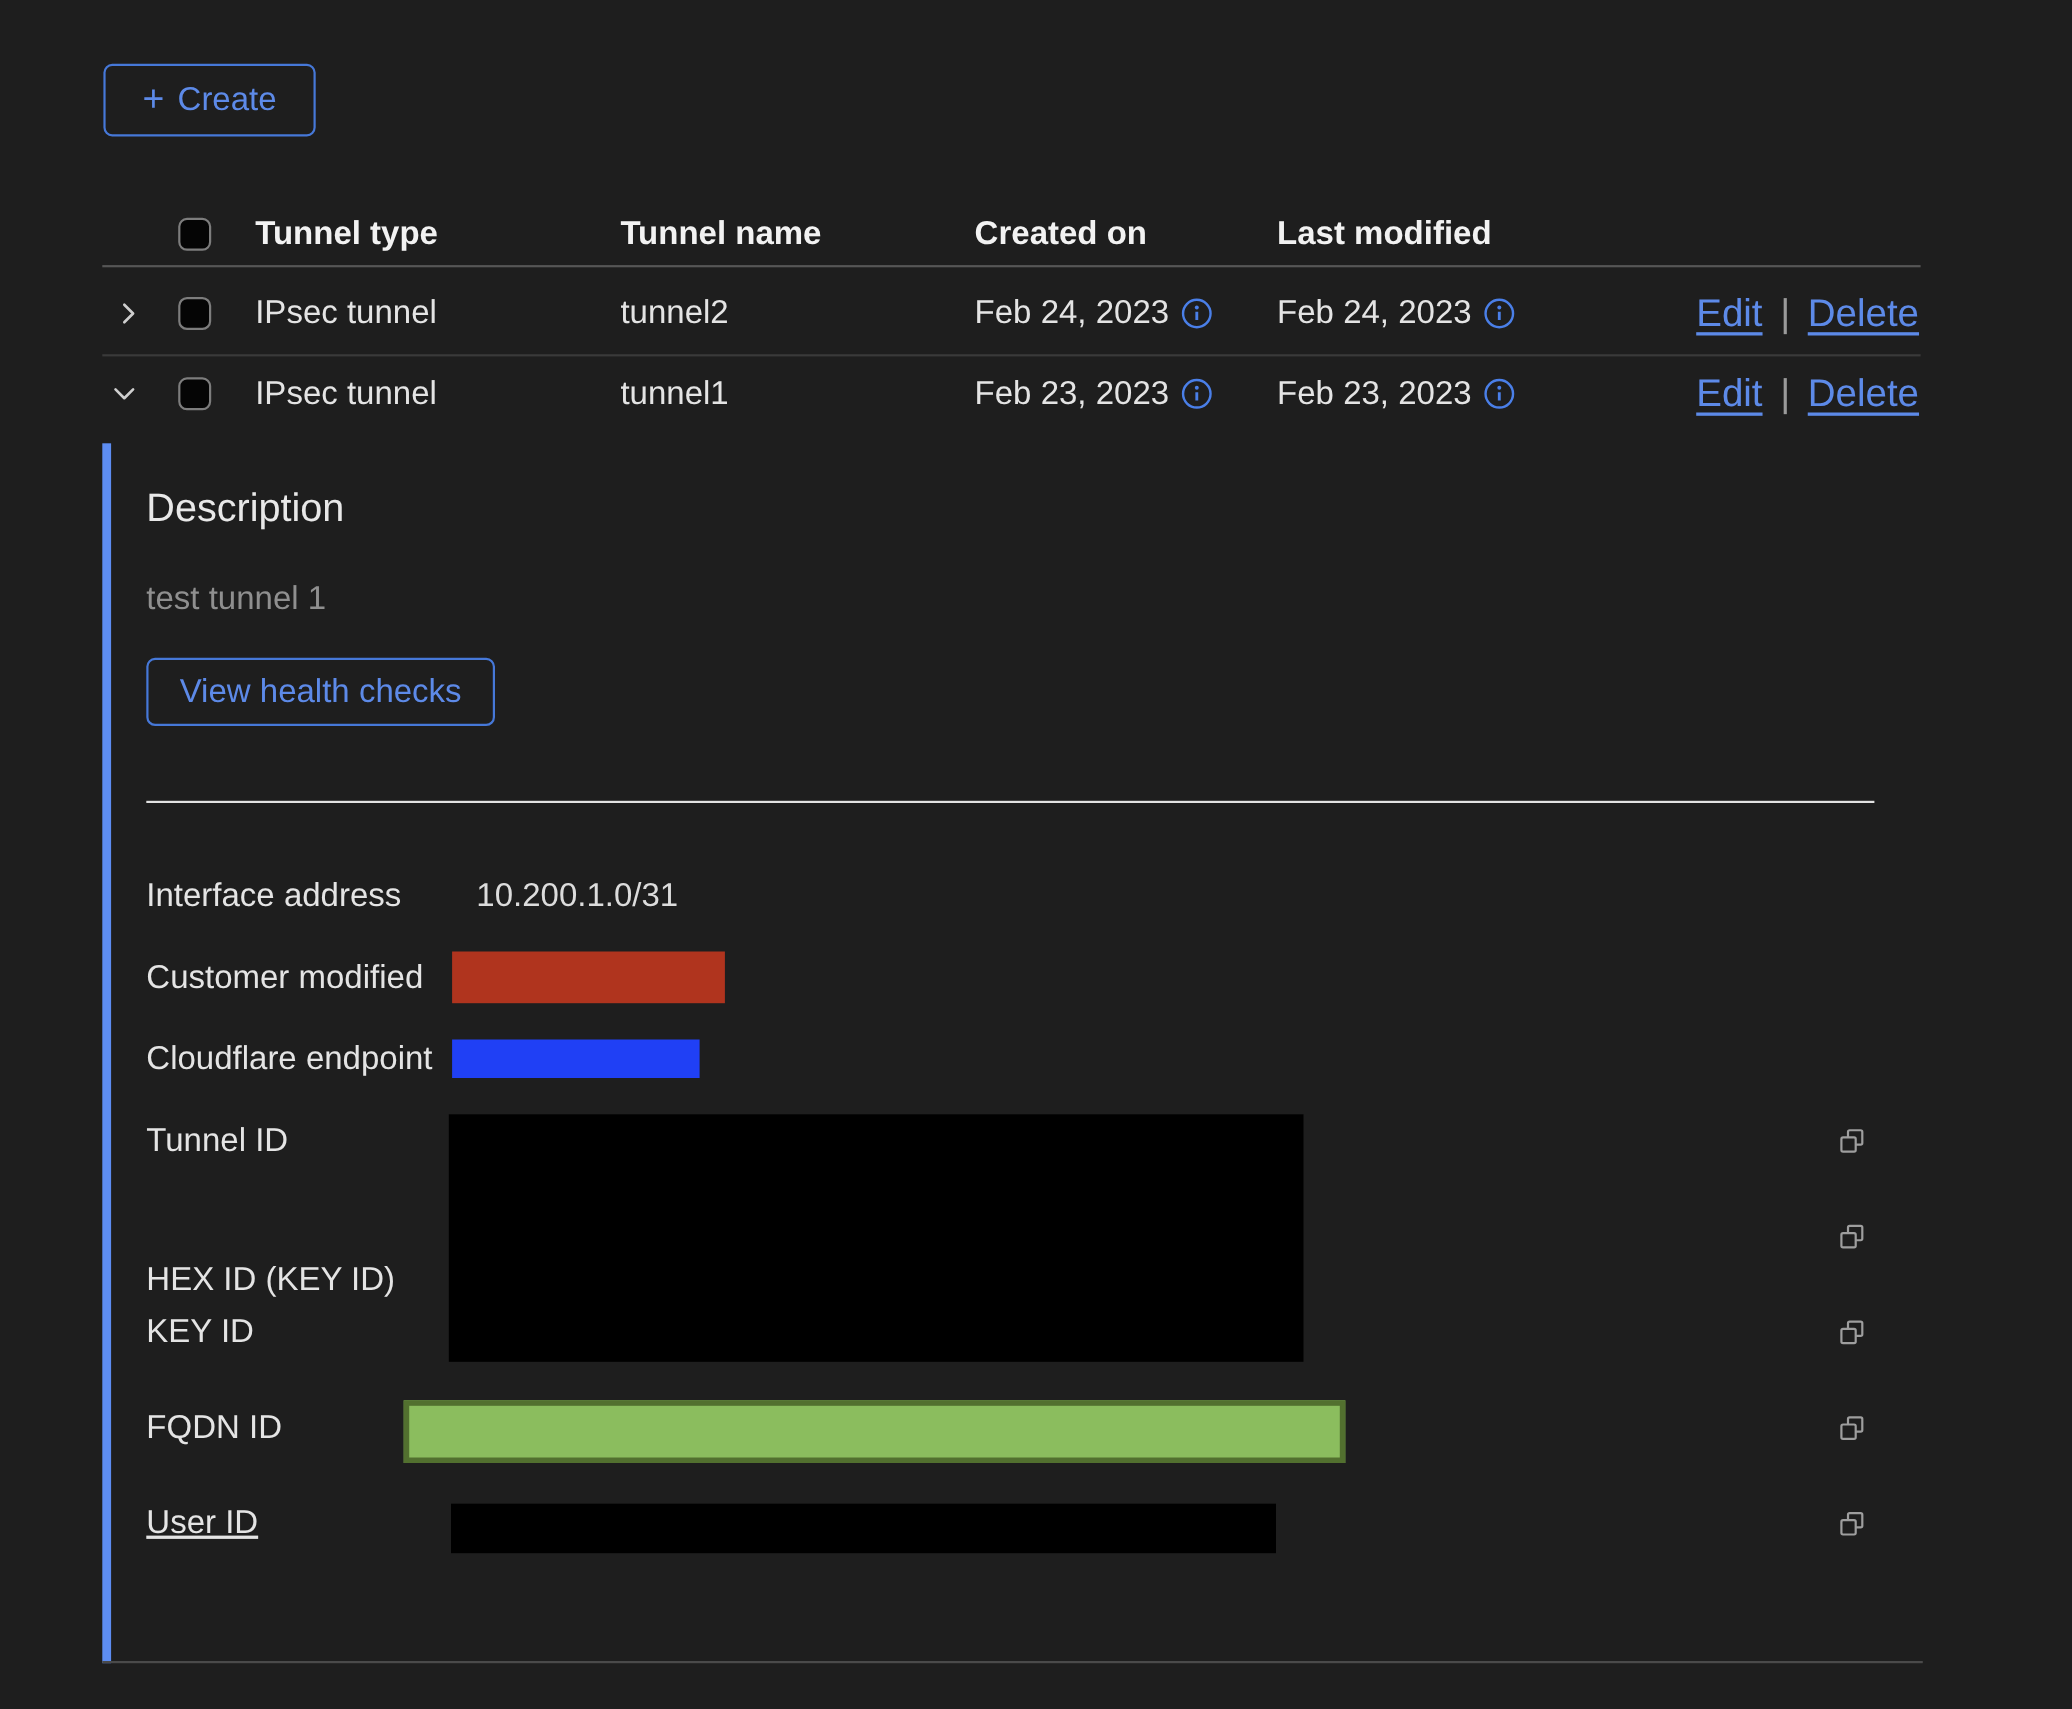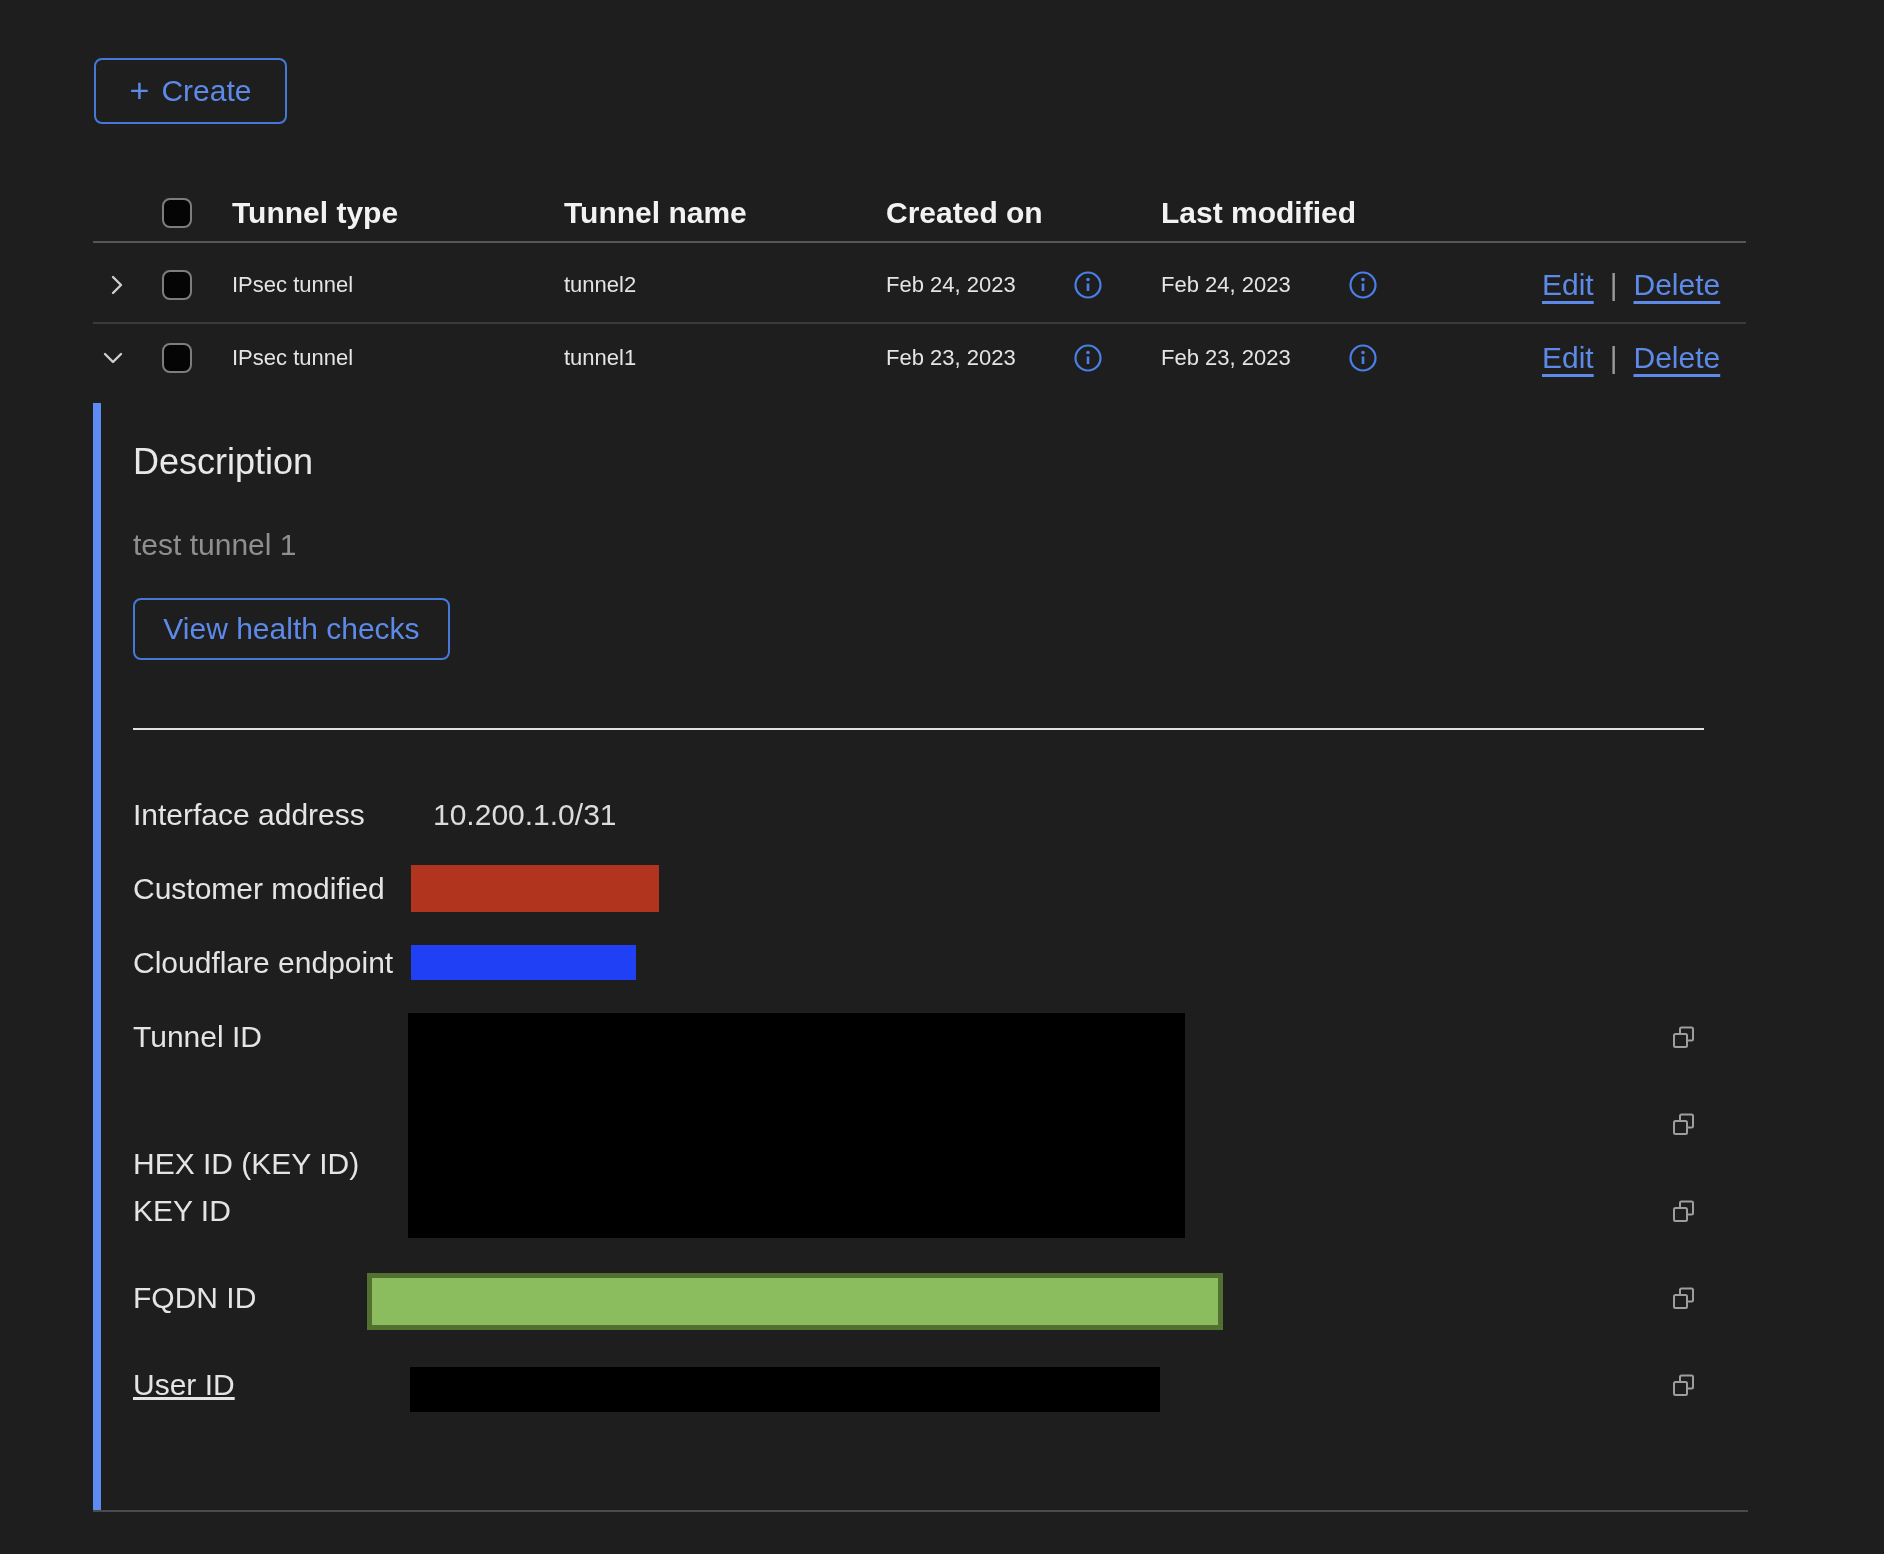--- a/index.html
+++ b/index.html
@@ -11,29 +11,29 @@
   
   .create-btn{
     position:absolute;left:94px;top:58px;width:193px;height:66px;
     background:transparent;border:2px solid #4678d8;border-radius:8px;
     color:#5d8ae8;font-size:30px;display:flex;align-items:center;justify-content:center;
     gap:12px;cursor:pointer;font-family:inherit;
   }
   .create-btn .plus{font-size:34px;font-weight:300;line-height:30px;margin-top:-3px;}
   
   .hdr-label{position:absolute;top:195px;font-size:30px;font-weight:700;color:#f2f2f2;line-height:36px;}
-  .cell{position:absolute;font-size:22px;color:#e4e4e4;line-height:36px;}
+  .cell{position:absolute;font-size:30px;color:#e4e4e4;line-height:36px;}
   .divider{position:absolute;height:2px;background:#3a3a3a;}
   .checkbox{
     position:absolute;width:30px;height:30px;border:2px solid #7d7d7d;border-radius:8px;
     background:#050505;box-sizing:border-box;cursor:pointer;
   }
   .chev{position:absolute;width:26px;height:26px;cursor:pointer;}
   .info{position:absolute;width:30px;height:30px;cursor:pointer;}
-  .row-actions{position:absolute;left:1542px;display:flex;gap:16px;font-size:30px;line-height:36px;}
+  .row-actions{position:absolute;left:1542px;display:flex;gap:16px;font-size:35px;line-height:36px;}
   .row-actions a{color:#5d8ae8;text-decoration:underline;text-underline-offset:6px;cursor:pointer;}
   .row-actions .sep{color:#9a9a9a;text-decoration:none;}
   
   .blue-bar{position:absolute;left:93px;top:403px;width:8px;height:1109px;background:#5d8df2;}
   .desc-label{position:absolute;left:133px;top:446px;font-size:36px;color:#e8e8e8;line-height:32px;}
   .desc-value{position:absolute;left:133px;top:529px;font-size:30px;color:#8f8f8f;line-height:32px;}
   .health-btn{
     position:absolute;left:133px;top:598px;width:317px;height:62px;
     background:transparent;border:2px solid #4678d8;border-radius:8px;
     color:#5d8ae8;font-size:30px;cursor:pointer;font-family:inherit;

